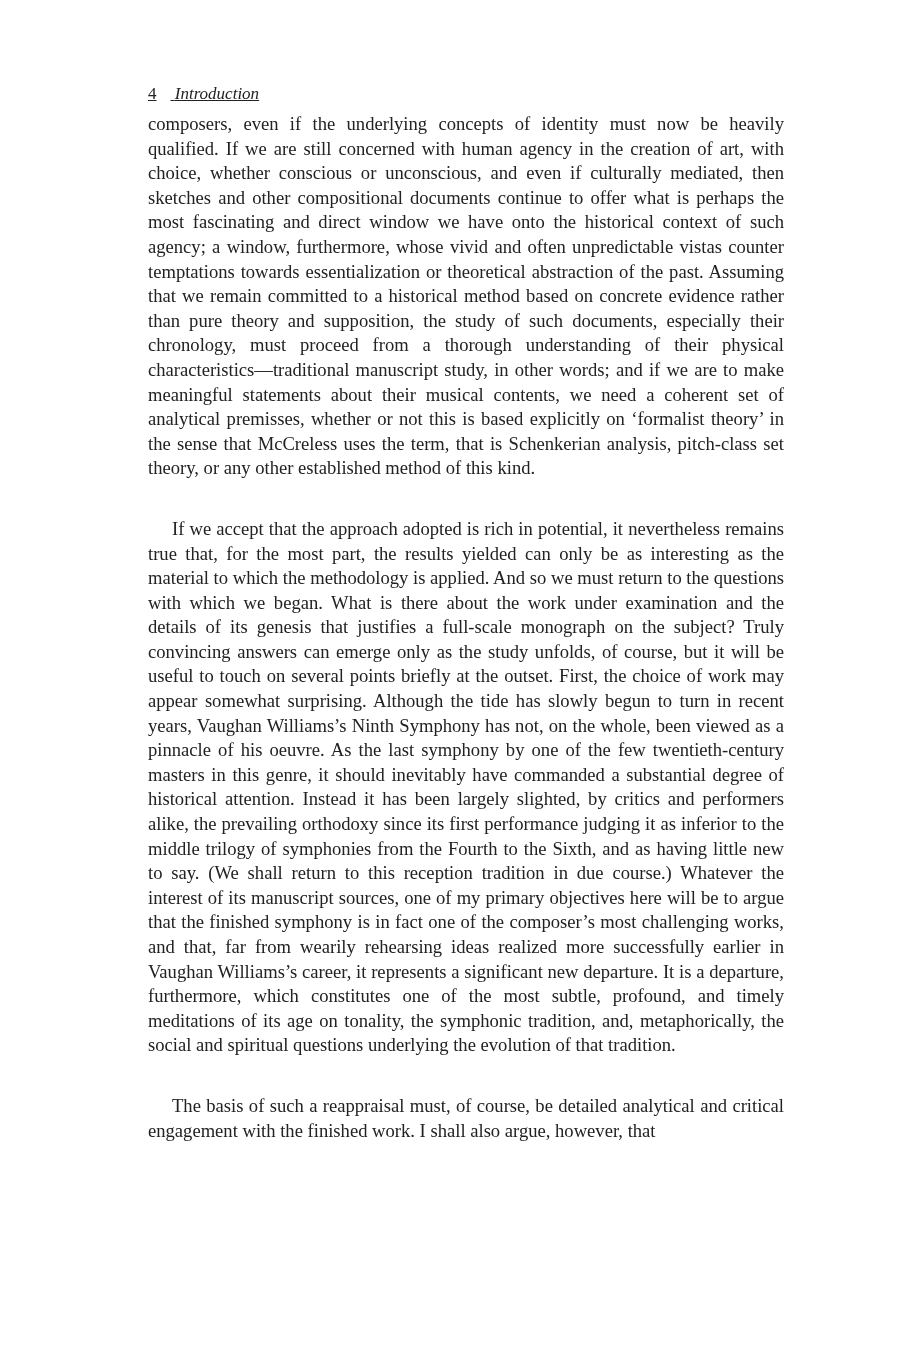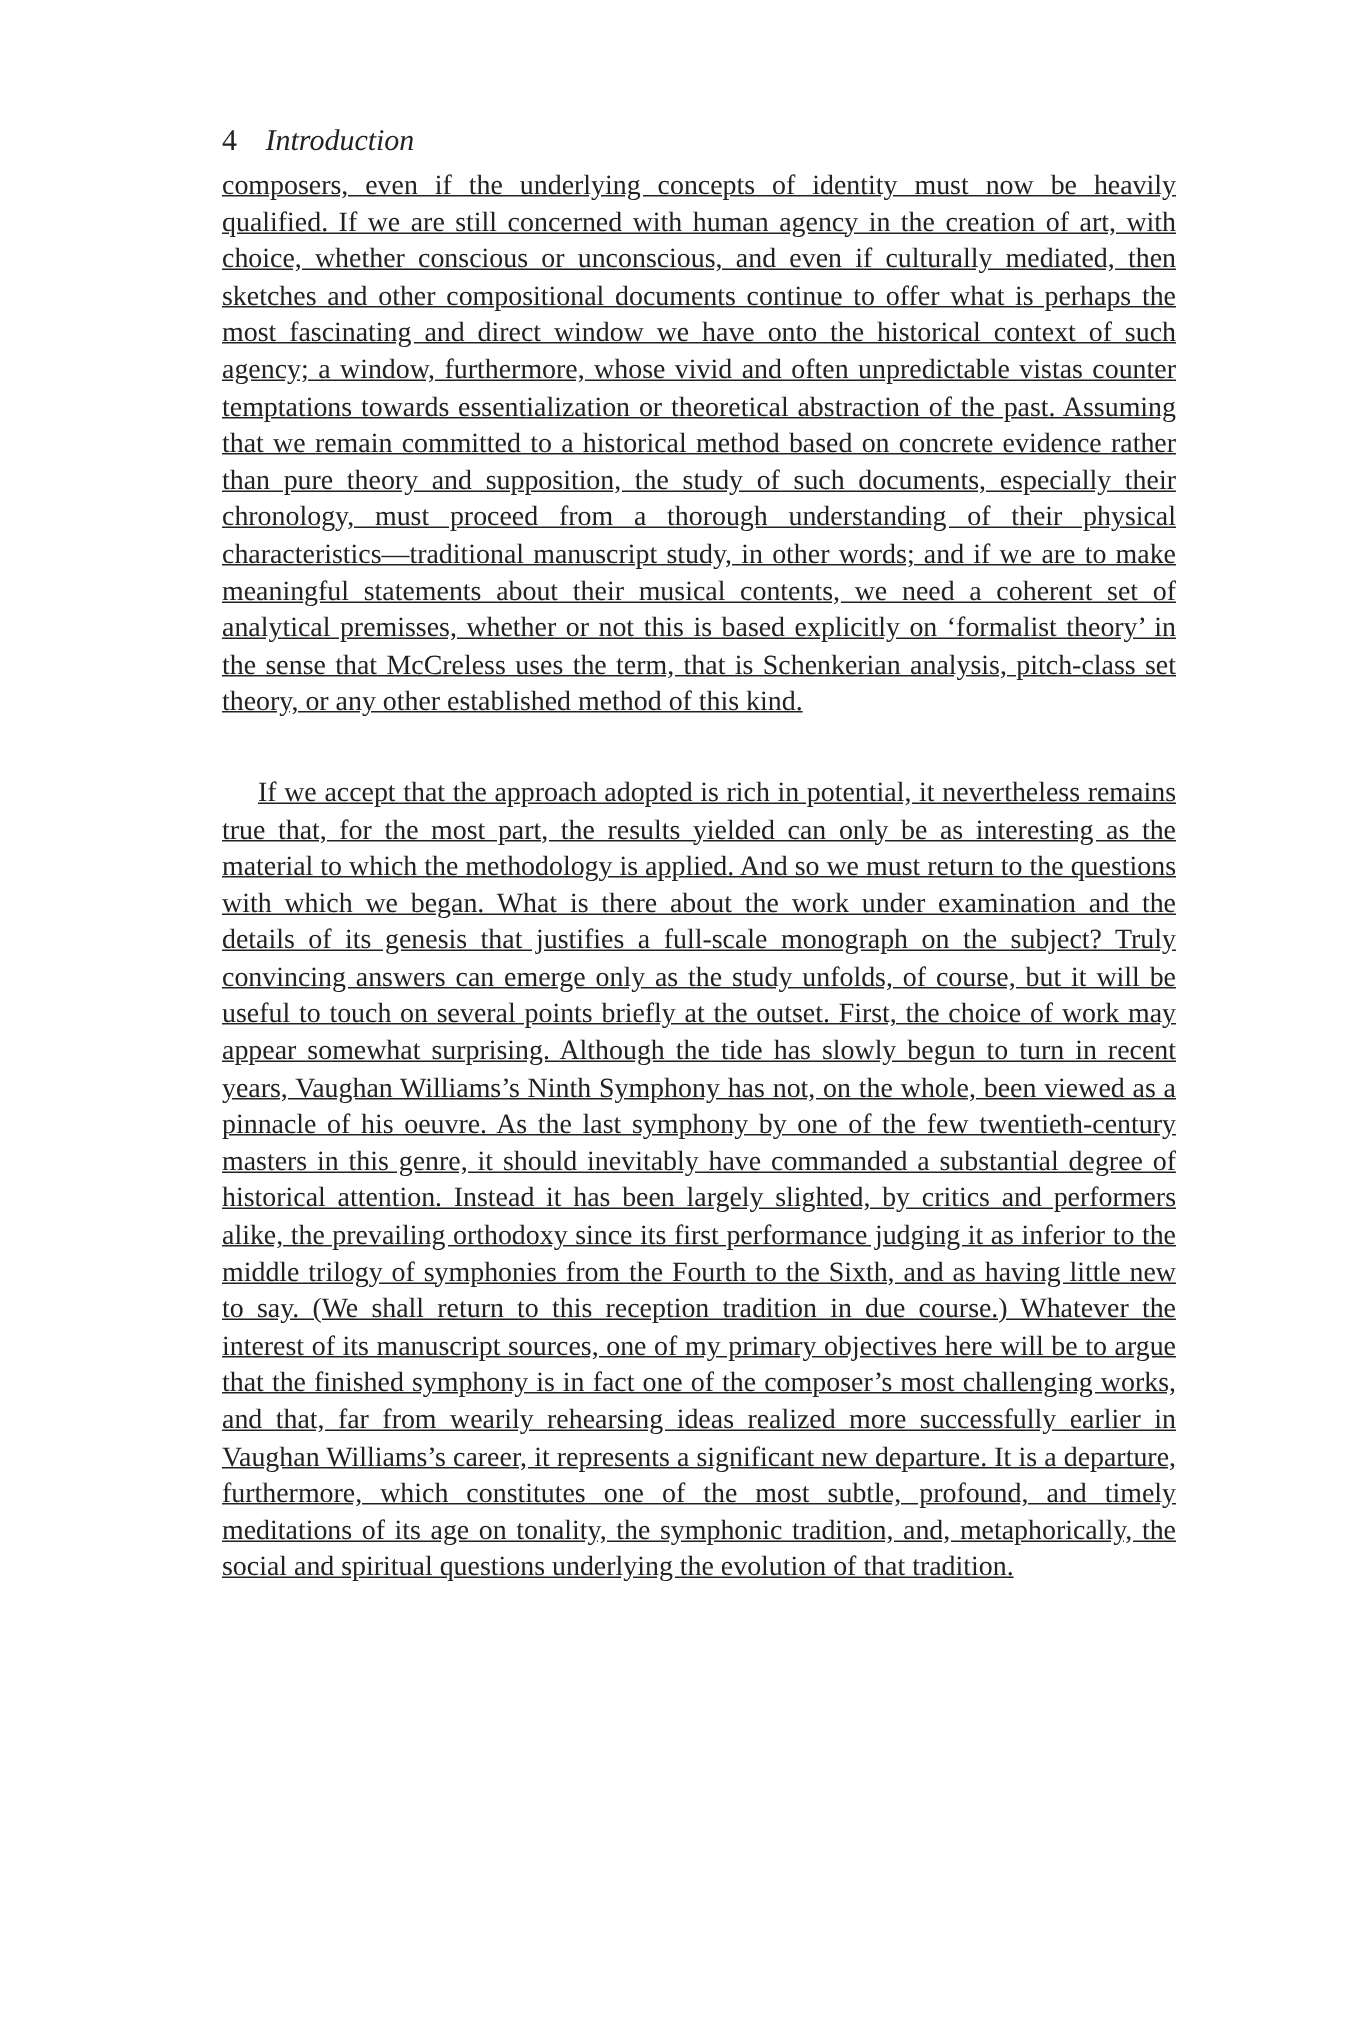--- a/index.html
+++ b/index.html
@@ -1,26 +1,27 @@
 <!DOCTYPE html>
 <html><head>
 <meta charset="utf-8">
 <style>
   html, body { margin: 0; padding: 0; background: #ffffff; }
   body { width: 900px; height: 1350px; position: relative; overflow: hidden; }
   .page { position: absolute; left: 148px; top: 82px; width: 636px; font-family: "Liberation Serif", "DejaVu Serif", serif; color: #222; }
-  .running-head { font-size: 20px; line-height: 24px; margin-bottom: 6px; }
+  .running-head { font-size: 17px; line-height: 24px; margin-bottom: 6px; text-decoration: underline; }
   .running-head .num { margin-right: 14px; }
   .running-head .title { font-style: italic; }
-  .para { font-size: 18.6px; line-height: 24.6px; text-align: justify; margin: 0; hyphens: manual; text-decoration: underline; }
+  .para { font-size: 18.6px; line-height: 24.6px; text-align: justify; margin: 0; hyphens: manual; }
   .para.indent { text-indent: 24px; margin-top: 36px; }
 </style>
 </head>
 <body>
 
 <div class="page">
   <div class="running-head">
     <span class="num">4</span>
     <span class="title">Introduction</span>
   </div>
   <p class="para">composers, even if the underlying concepts of identity must now be heavily qualified. If we are still concerned with human agency in the creation of art, with choice, whether conscious or unconscious, and even if culturally mediated, then sketches and other compositional documents continue to offer what is perhaps the most fascinating and direct window we have onto the historical context of such agency; a window, furthermore, whose vivid and often unpredictable vistas counter temptations towards essentialization or theoretical abstraction of the past. Assuming that we remain committed to a historical method based on concrete evidence rather than pure theory and supposition, the study of such documents, especially their chronology, must proceed from a thorough understanding of their physical characteristics—traditional manuscript study, in other words; and if we are to make meaningful statements about their musical contents, we need a coherent set of analytical premisses, whether or not this is based explicitly on ‘formalist theory’ in the sense that McCreless uses the term, that is Schenkerian analysis, pitch-class set theory, or any other established method of this kind.</p>
   <p class="para indent">If we accept that the approach adopted is rich in potential, it nevertheless remains true that, for the most part, the results yielded can only be as interesting as the material to which the methodology is applied. And so we must return to the questions with which we began. What is there about the work under examination and the details of its genesis that justifies a full-scale monograph on the subject? Truly convincing answers can emerge only as the study unfolds, of course, but it will be useful to touch on several points briefly at the outset. First, the choice of work may appear somewhat surprising. Although the tide has slowly begun to turn in recent years, Vaughan Williams’s Ninth Symphony has not, on the whole, been viewed as a pinnacle of his oeuvre. As the last symphony by one of the few twentieth-century masters in this genre, it should inevitably have commanded a substantial degree of historical attention. Instead it has been largely slighted, by critics and performers alike, the prevailing orthodoxy since its first performance judging it as inferior to the middle trilogy of symphonies from the Fourth to the Sixth, and as having little new to say. (We shall return to this reception tradition in due course.) Whatever the interest of its manuscript sources, one of my primary objectives here will be to argue that the finished symphony is in fact one of the composer’s most challenging works, and that, far from wearily rehearsing ideas realized more successfully earlier in Vaughan Williams’s career, it represents a significant new departure. It is a departure, furthermore, which constitutes one of the most subtle, profound, and timely meditations of its age on tonality, the symphonic tradition, and, metaphorically, the social and spiritual questions underlying the evolution of that tradition.</p>
+  <p class="para indent">The basis of such a reappraisal must, of course, be detailed analytical and critical engagement with the finished work. I shall also argue, however, that</p>
 </div>
 
 </body></html>

